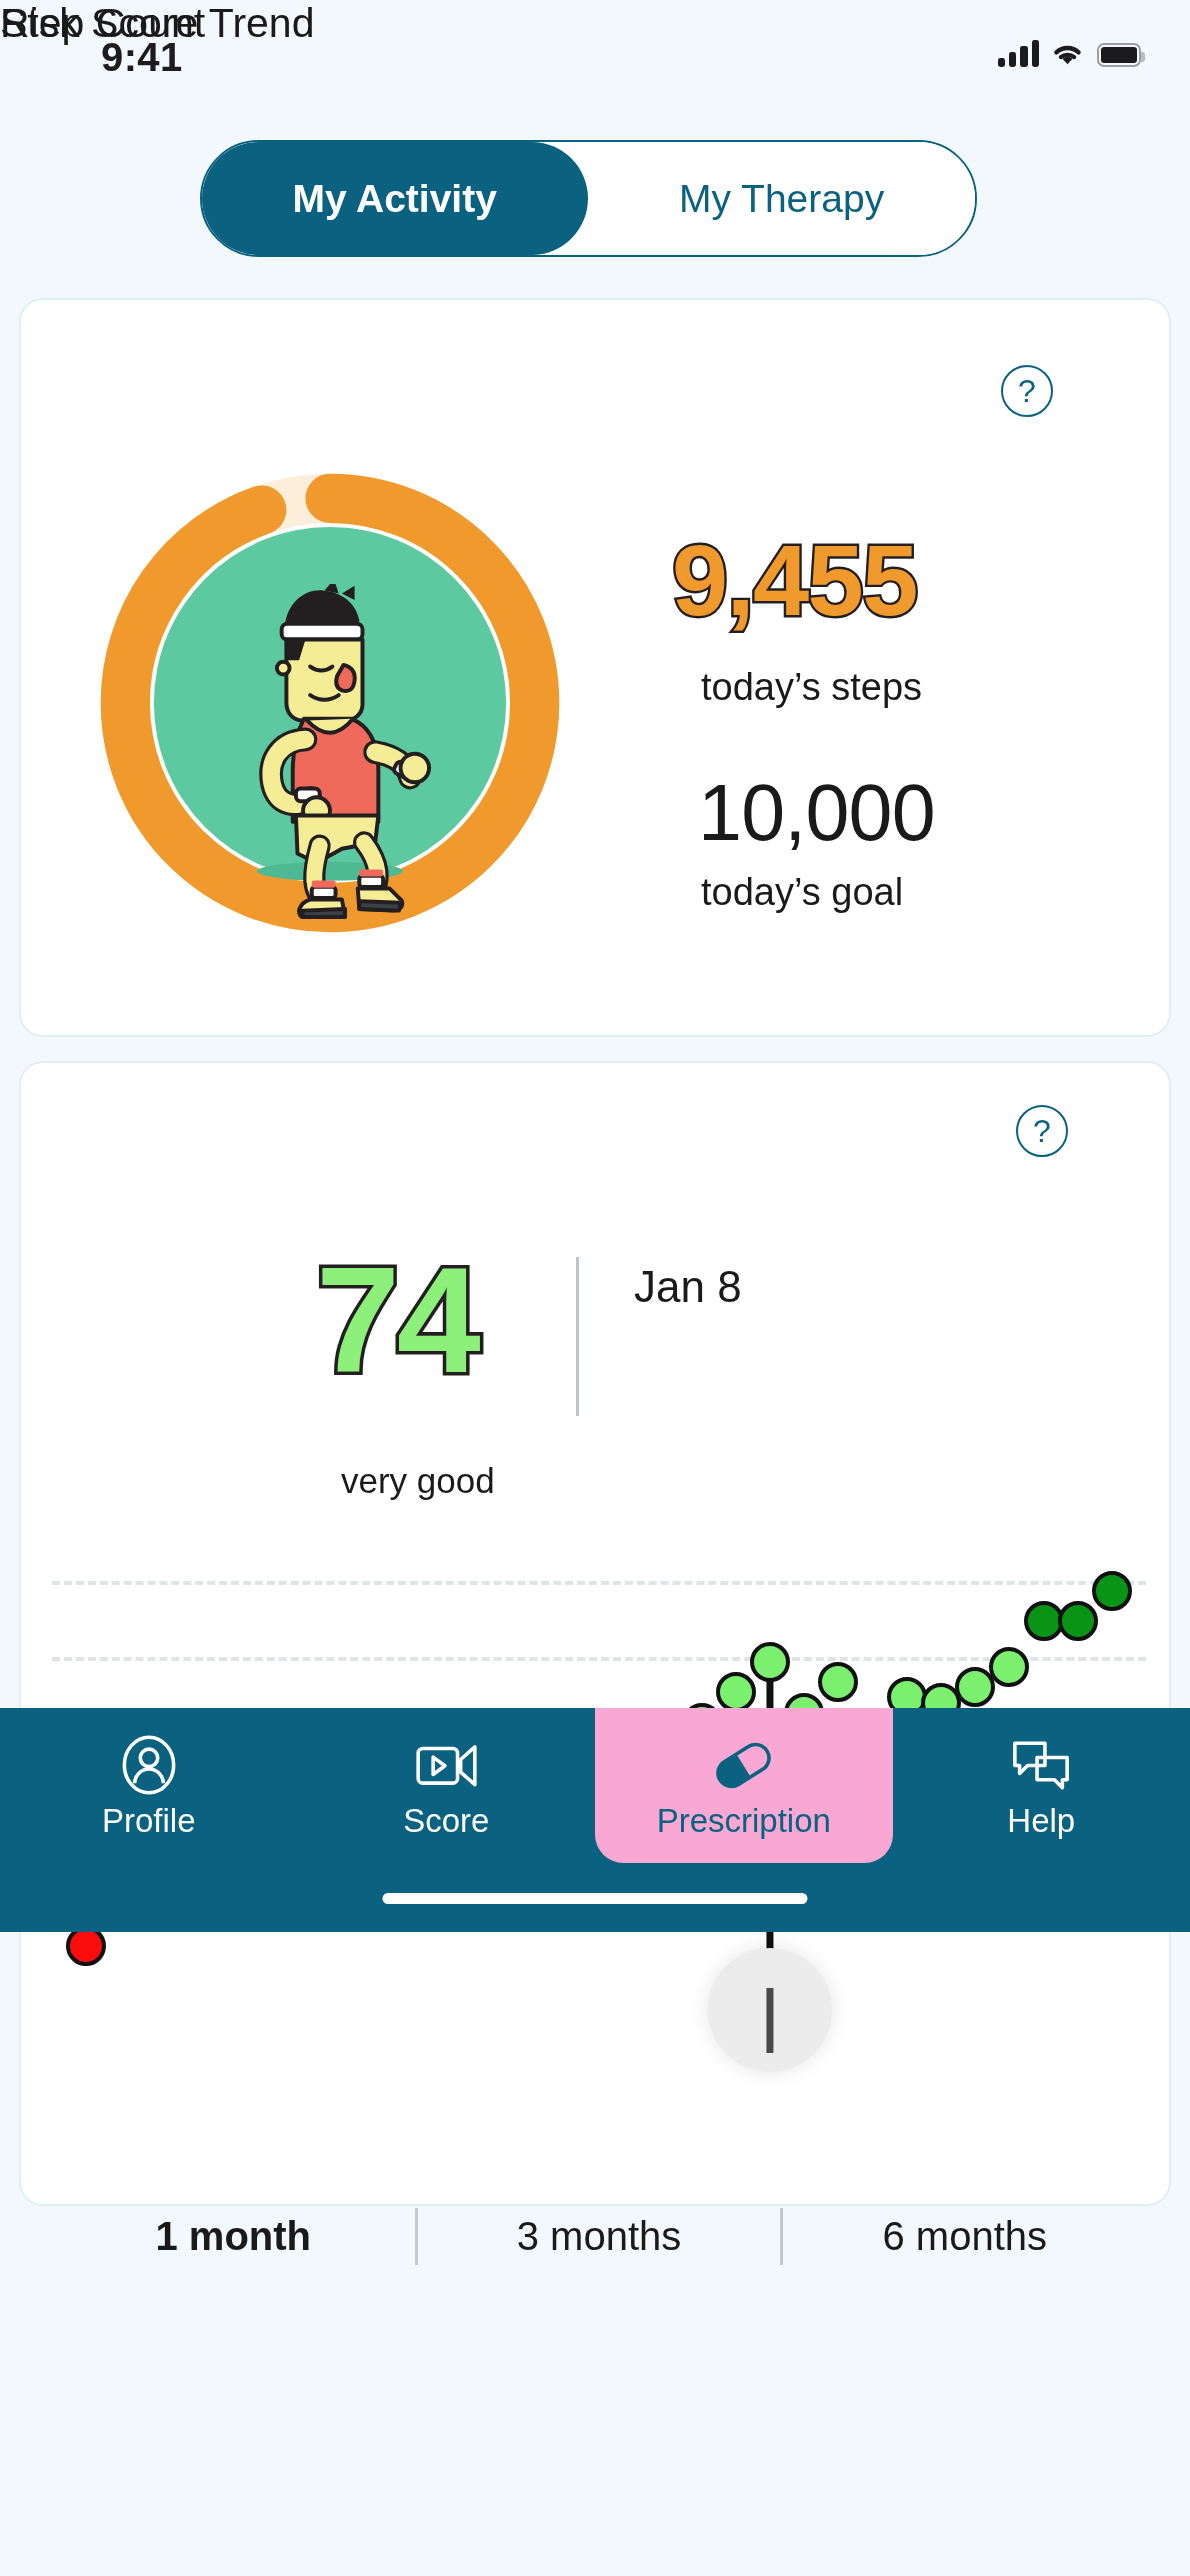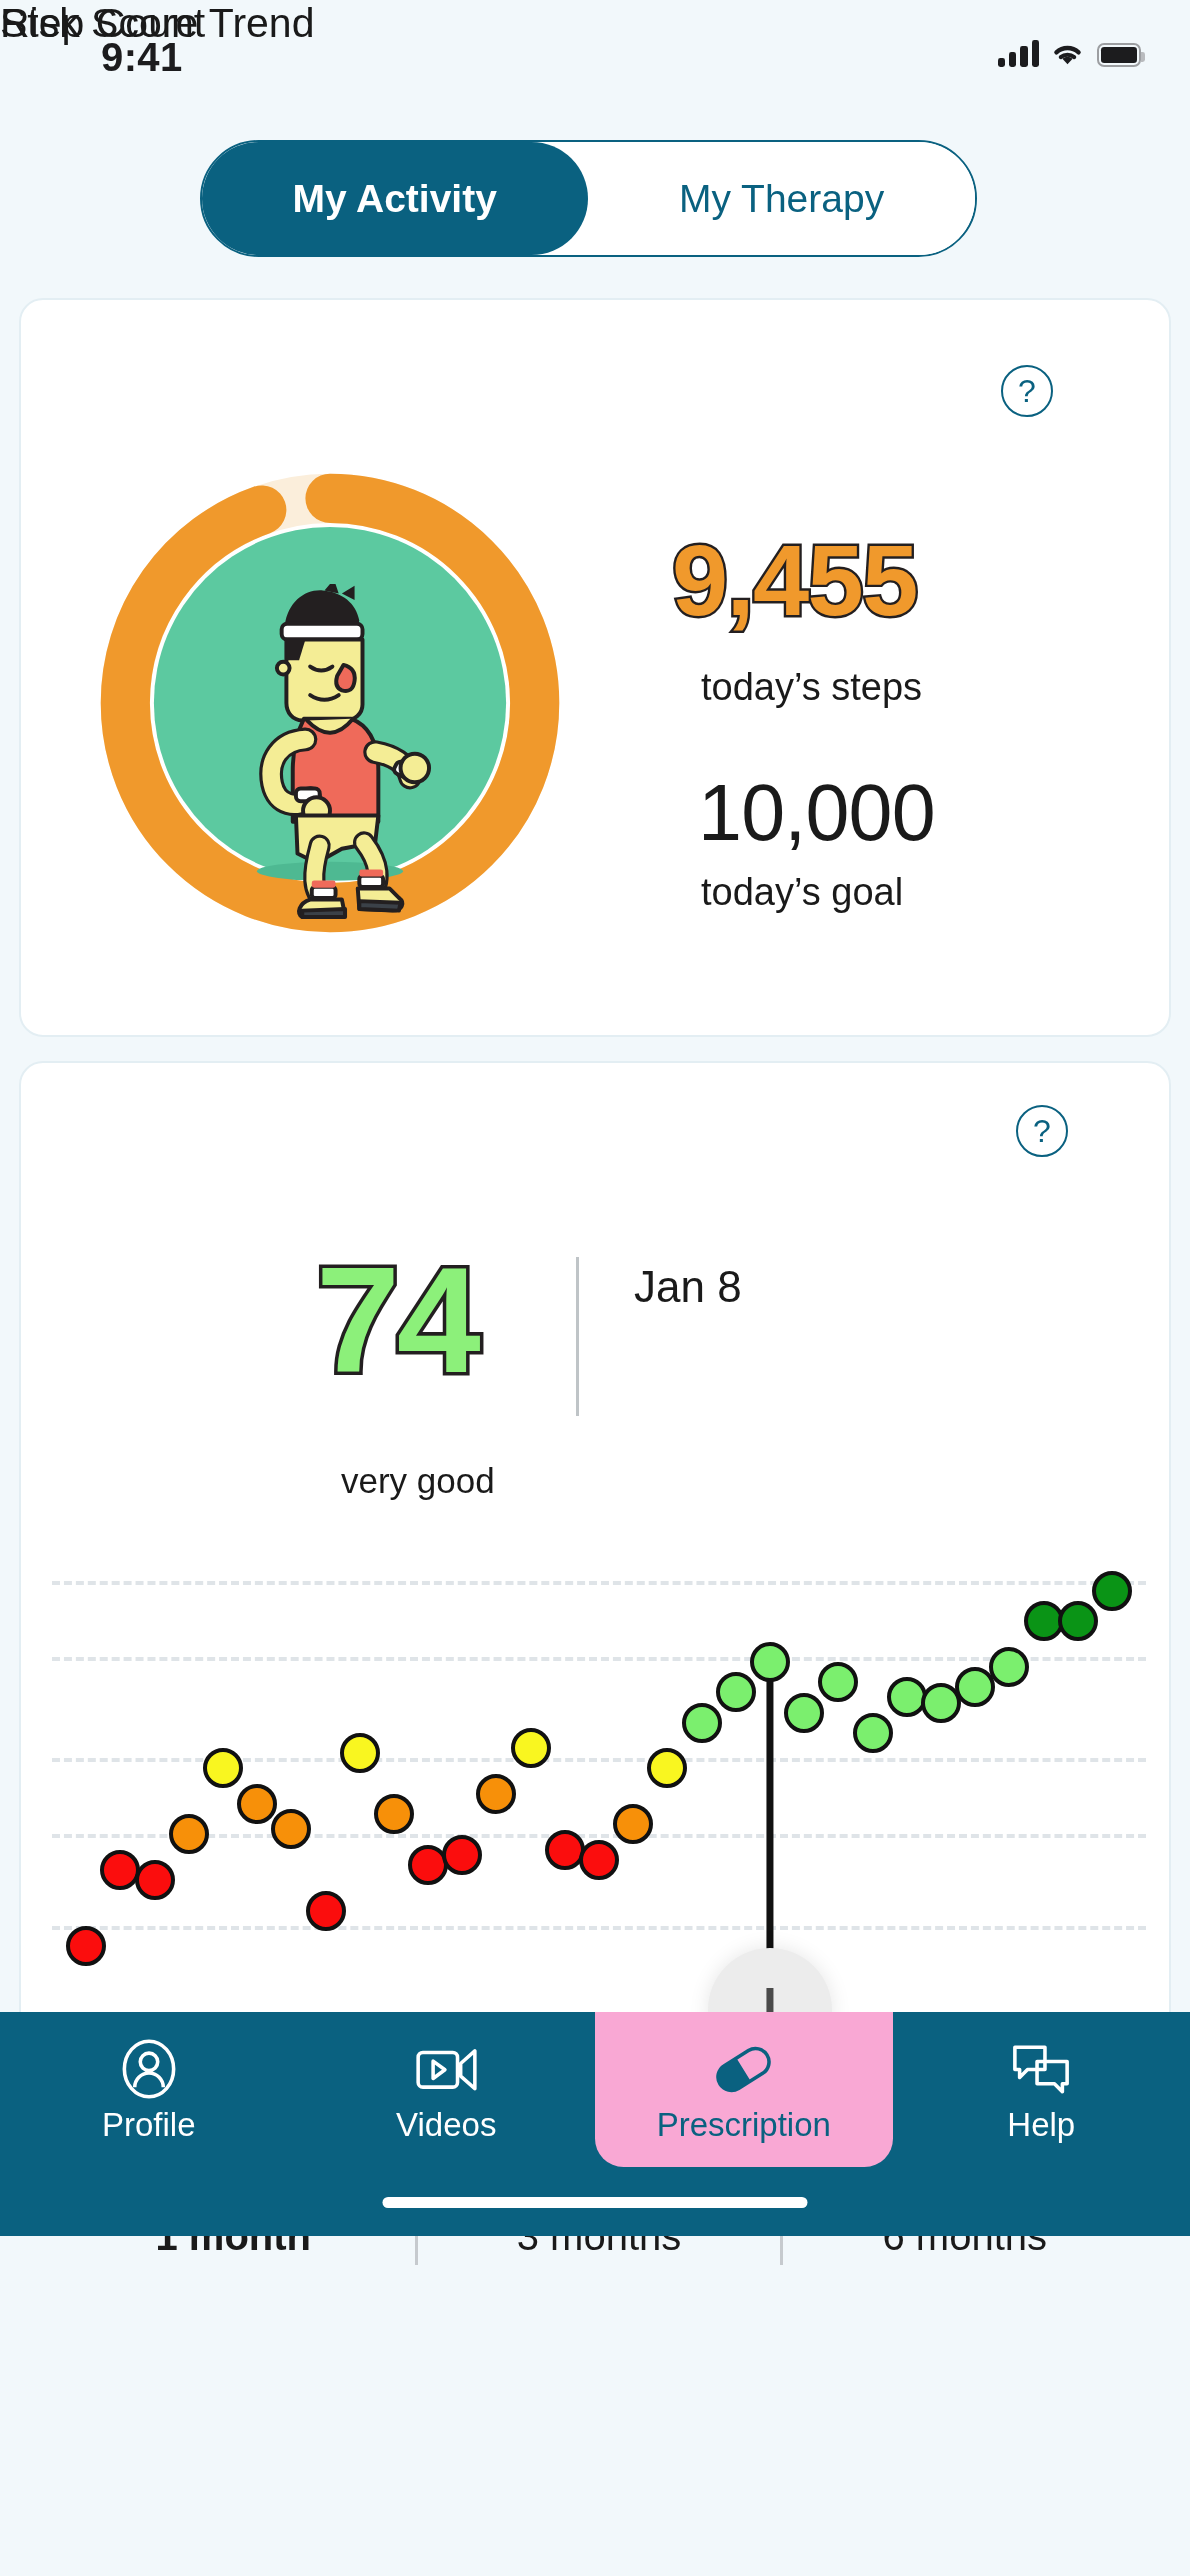--- a/index.html
+++ b/index.html
@@ -2,21 +2,21 @@
 <html style="font-size:12.7px"><head>
 <meta charset="utf-8">
 <style>
   * { box-sizing: border-box; margin: 0; padding: 0; }
   html, body {
     width: 1190px; height: 2576px;
     background: #f2f8fb;
     font-family: "Liberation Sans", sans-serif;
     overflow: hidden;
   }
-  .phone { position: relative; width: 1190px; height: 2236px; background: #f2f8fb; }
+  .phone { position: relative; width: 1190px; height: 1932px; background: #f2f8fb; }
 
   
   .statusbar { position: absolute; top: 0; left: 0; width: 100%; height: 95px; }
   .status-time {
     position: absolute; left: 101px; top: 35px;
     font-size: 40px; font-weight: 600; color: #1c1c1e; letter-spacing: 0.4px;
   }
   .status-icons { position: absolute; right: 49px; top: 40px; display: flex; align-items: flex-end; gap: 12.7px; }
   .sig { display: flex; align-items: flex-end; gap: 4px; height: 27px; }
   .sig i { display: block; width: 7.1px; background: #1c1c1e; border-radius: 2.4px; }
@@ -314,21 +314,21 @@
     </div>
 
     <div class="nav-item">
       <span class="nav-icon">
         <svg width="63" height="52" viewBox="0 0 80 66">
           <rect x="4" y="12" width="50" height="44" rx="6" fill="none" stroke="currentColor" stroke-width="4.5"></rect>
           <path d="M58 26 L76 10 L76 58 L58 42 Z" fill="none" stroke="currentColor" stroke-width="4.5" stroke-linejoin="round"></path>
           <path d="M23 23 L38 34 L23 45 Z" fill="none" stroke="currentColor" stroke-width="4.5" stroke-linejoin="round"></path>
         </svg>
       </span>
-      <span class="nav-label">Videos</span>
+      <span class="nav-label">Score</span>
     </div>
 
     <div class="nav-item active">
       <span class="nav-icon">
         <svg width="65" height="49" viewBox="0 0 82 62">
           <g transform="rotate(-32 41 31)">
             <rect x="6" y="14" width="70" height="34" rx="17" fill="none" stroke="currentColor" stroke-width="4.5"></rect>
             <path d="M23 14 a17 17 0 0 0 0 34 L41 48 L41 14 Z" fill="currentColor"></path>
           </g>
         </svg>

